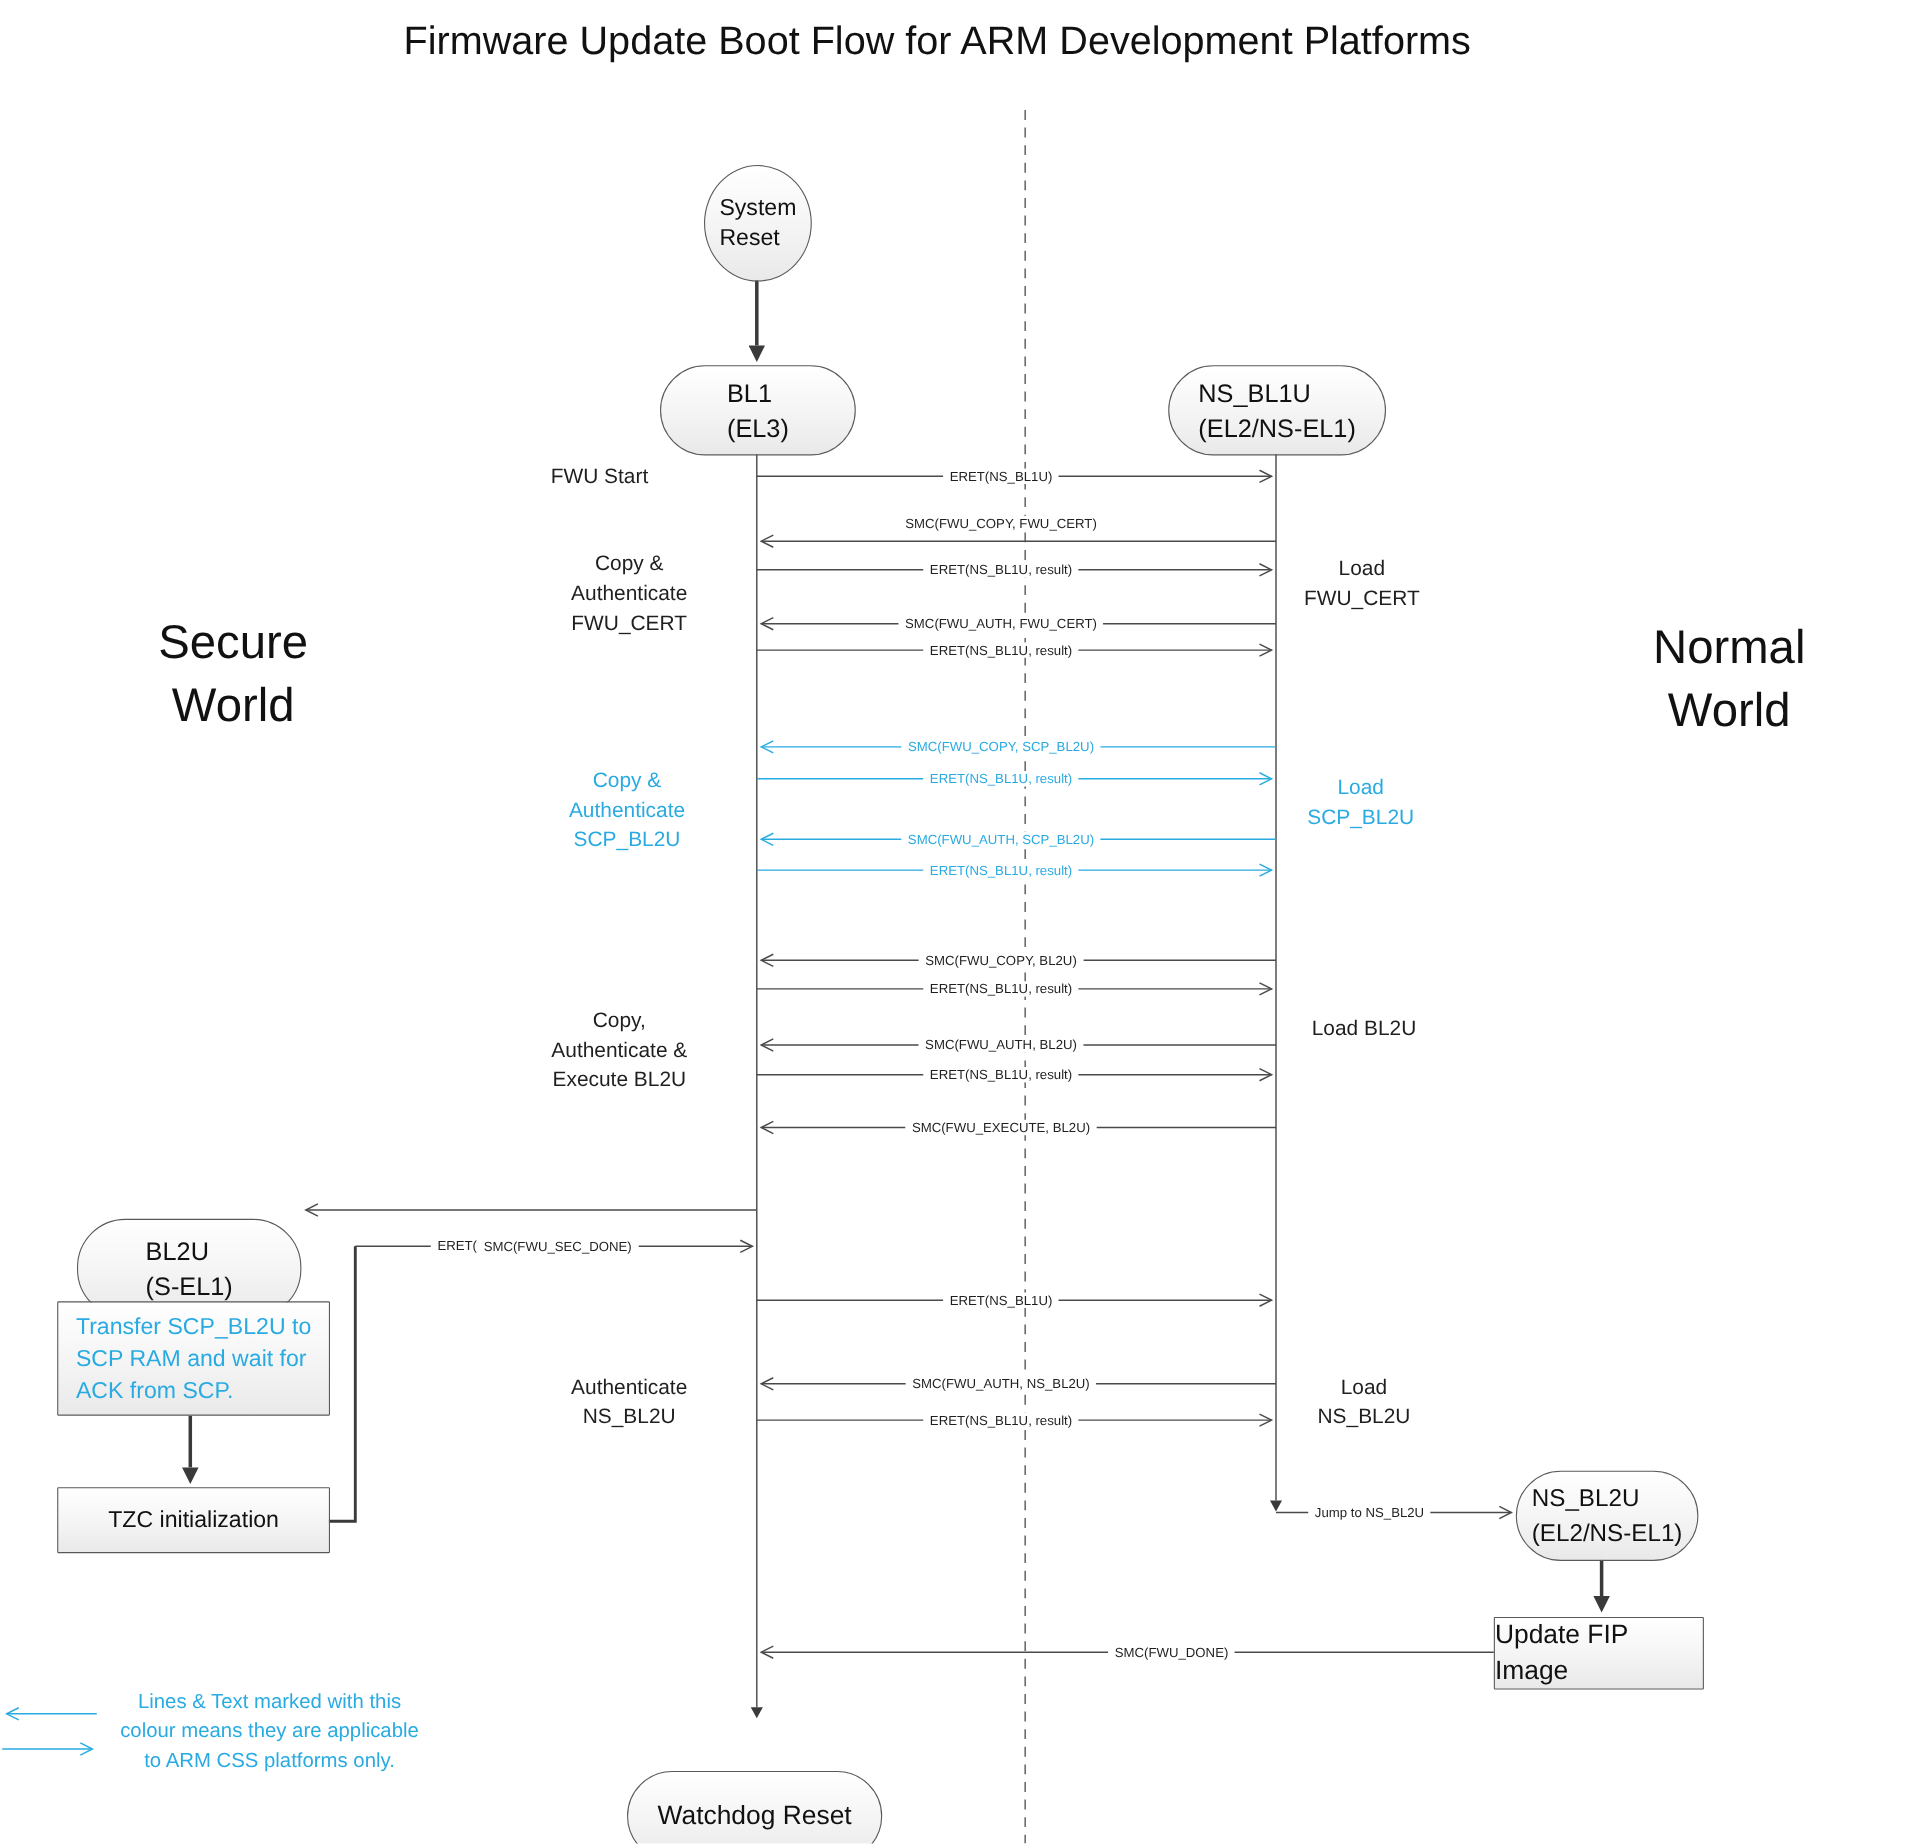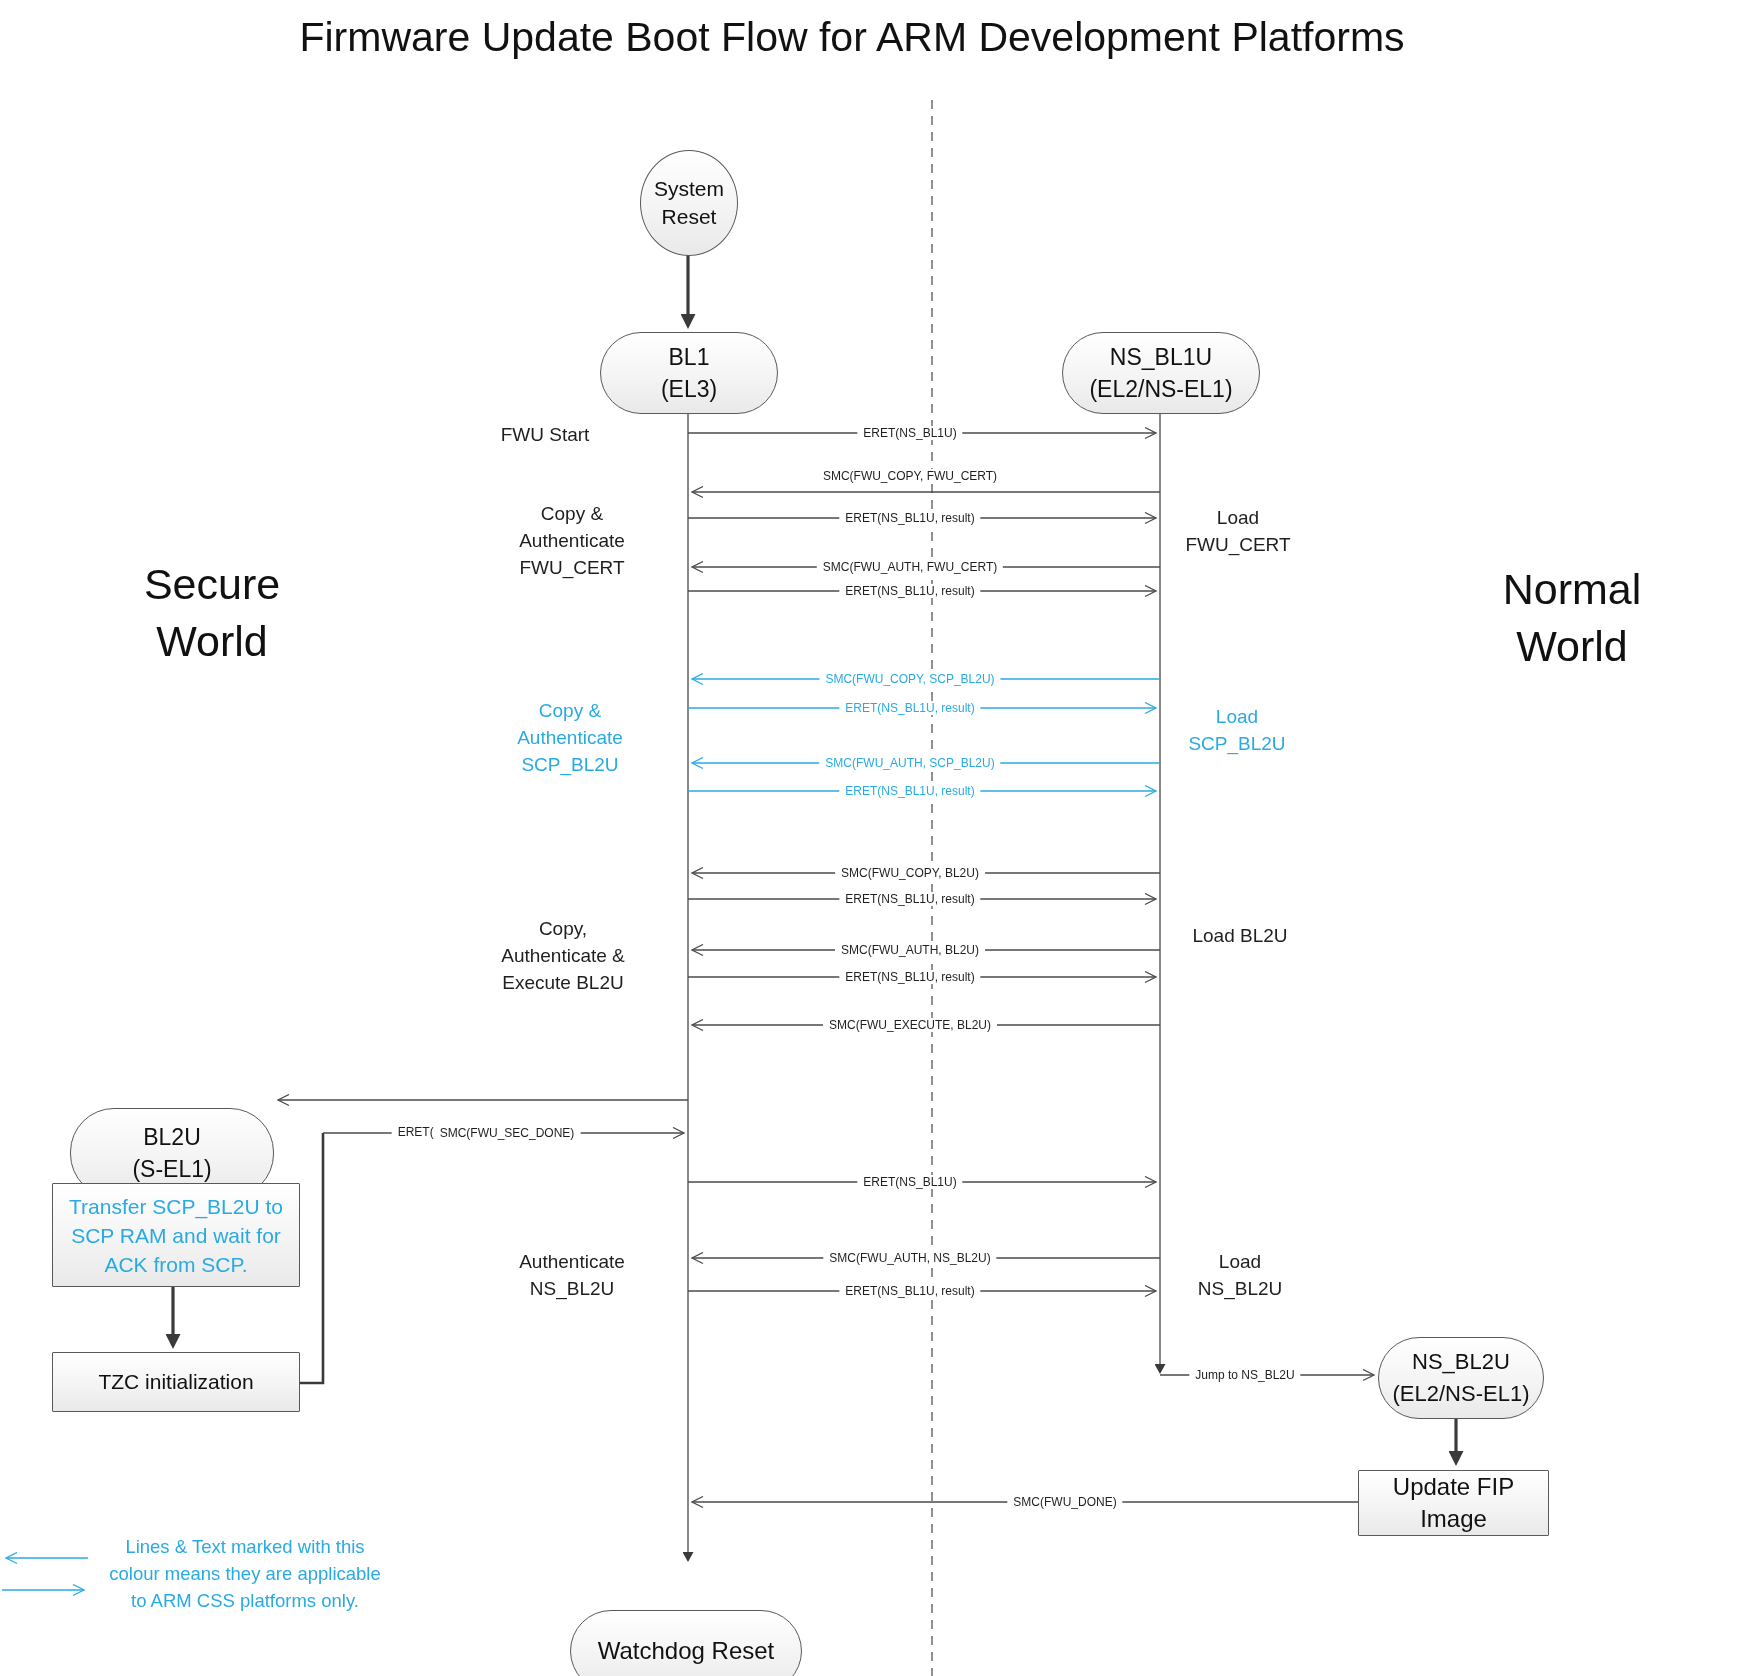--- a/index.html
+++ b/index.html
@@ -8,25 +8,25 @@
     --line:#4a4a4a;
     --thick:#3a3a3a;
   }
   html,body{margin:0;padding:0;background:#fff;}
   body{
     width:1749px;height:1676px;position:relative;overflow:hidden;
     font-family:"Liberation Sans","DejaVu Sans",sans-serif;color:var(--ink);
   }
   svg.wires{position:absolute;left:0;top:0;z-index:1;}
   .abs{position:absolute;transform:translate(-50%,-50%);z-index:2;}
-  .title{font-size:41px;letter-spacing:0px;white-space:nowrap;color:#111;}
+  .title{font-size:36px;letter-spacing:0px;white-space:nowrap;color:#111;}
   .world{font-size:43px;line-height:57px;text-align:center;white-space:pre-line;color:#111;}
   .node{
     position:absolute;z-index:2;display:flex;align-items:center;justify-content:center;
-    text-align:center;white-space:pre-line;
+    white-space:pre-line;
     border:1.6px solid #595959;
     background:linear-gradient(180deg,#ffffff 0%,#f4f4f4 55%,#e9e9e9 100%);
     color:#111;font-size:23px;line-height:32px;
   }
   .stadium{border-radius:44px;}
   .ellipse{border-radius:50%;font-size:21px;line-height:28px;}
   .rect{border-radius:1px;}
   .big-label{font-size:24px;}
   .blue-text{color:var(--blue);}
   .msg{

